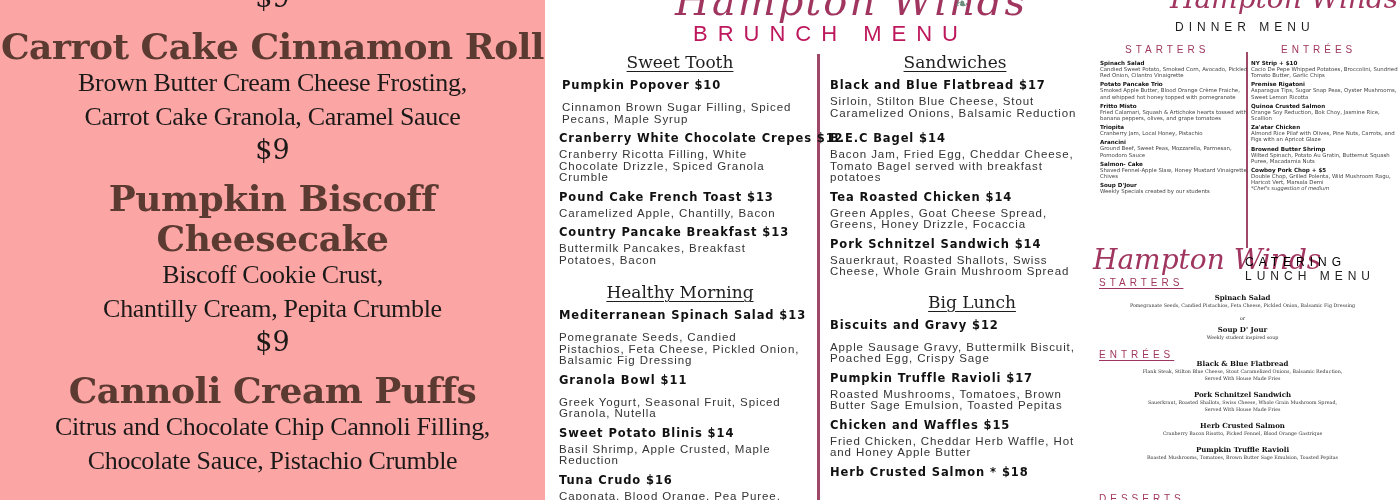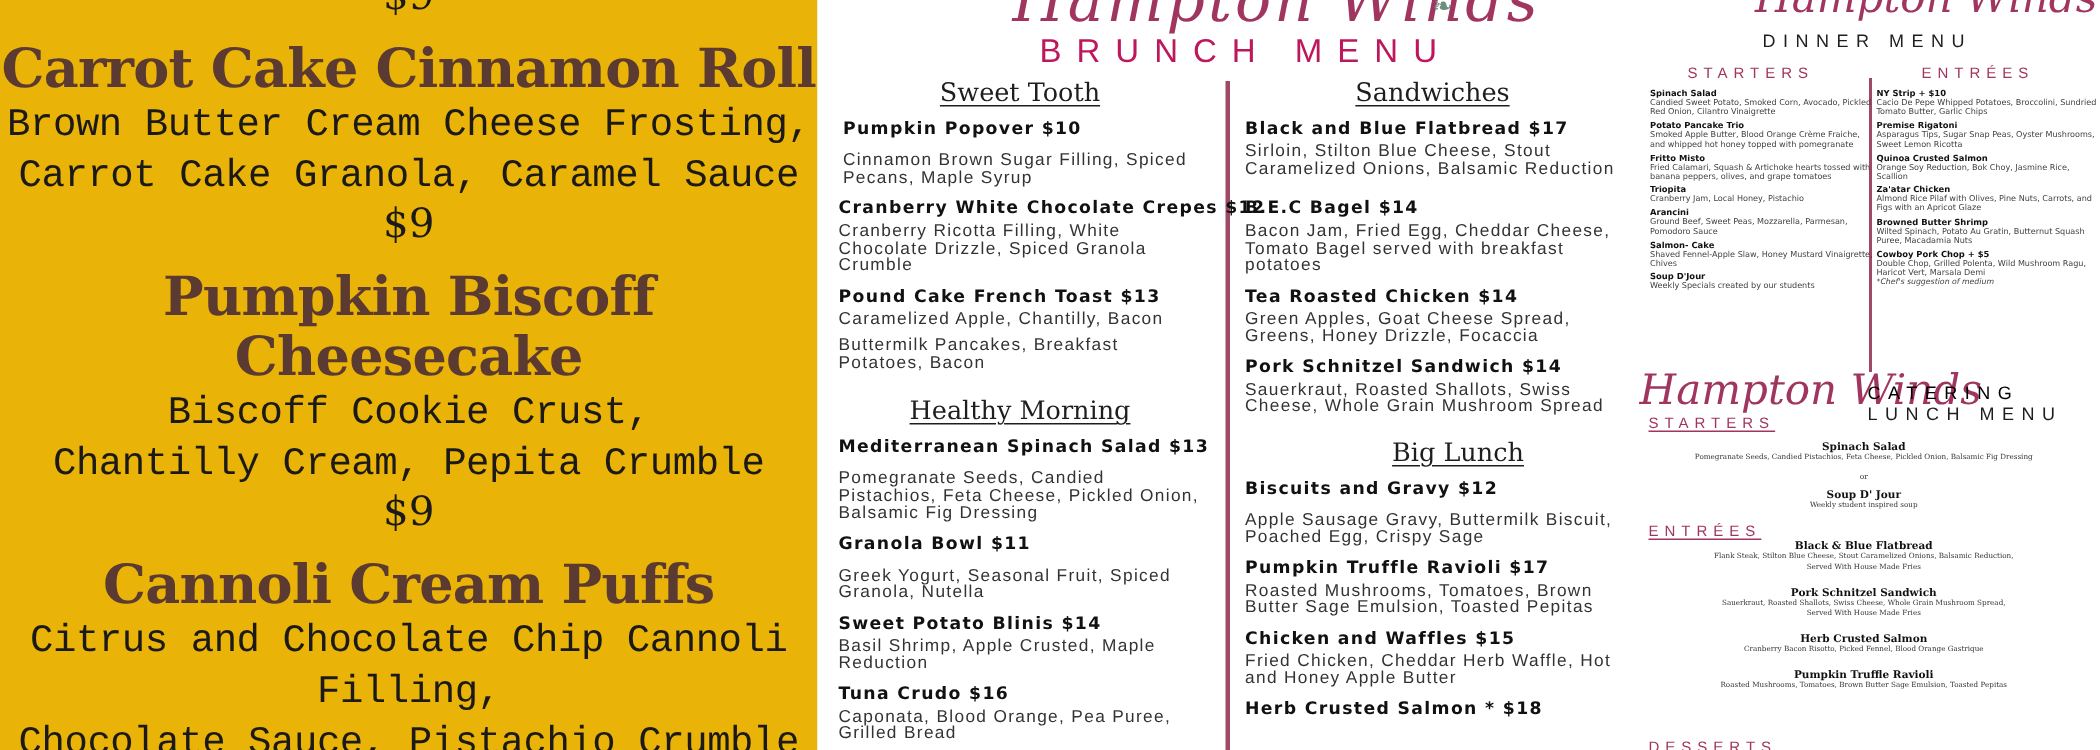--- a/index.html
+++ b/index.html
@@ -1,24 +1,24 @@
 <!DOCTYPE html>
 <html><head>
 <meta charset="utf-8">
 <style>
   * { box-sizing: border-box; margin: 0; padding: 0; }
   html, body { width: 1400px; height: 500px; overflow: hidden; background: #ffffff; }
   body { position: relative; font-family: "Liberation Sans", sans-serif; }
 
   
-  #desserts { position: absolute; left: 0; top: 0; width: 545px; height: 500px; background: #eab308; overflow: hidden; }
+  #desserts { position: absolute; left: 0; top: 0; width: 545px; height: 500px; background: #fca5a5; overflow: hidden; }
   #desserts .inner { position: absolute; left: 0; top: -18px; width: 545px; text-align: center; }
   .d-price { font-family: "DejaVu Serif", serif; font-size: 27px; color: #1c1a19; line-height: 32px; }
   .d-title { font-family: "DejaVu Serif", serif; font-weight: bold; font-size: 36px; color: #5b3a31; line-height: 40px; letter-spacing: -0.5px; margin-top: 12px; }
-  .d-desc { font-family: Liberation Mono, monospace; font-size: 26px; color: #1c1a19; line-height: 34px; letter-spacing: -0.3px; }
+  .d-desc { font-family: Liberation Serif, serif; font-size: 26px; color: #1c1a19; line-height: 34px; letter-spacing: -0.3px; }
 
   
   #brunch { position: absolute; left: 545px; top: 0; width: 540px; height: 500px; background: #ffffff; overflow: hidden; }
   .script-title { position: absolute; font-family: "DejaVu Serif", serif; font-style: italic; color: #a0365f; white-space: nowrap; }
   #brunch .script-title { left: 130px; top: -22px; font-size: 40px; letter-spacing: 2px; }
   #brunch .leaf { position: absolute; left: 410px; top: -6px; font-size: 16px; color: #6b8f7c; }
   #brunch .menu-heading { position: absolute; left: 148px; top: 21px; font-size: 22px; letter-spacing: 10px; color: #be185d; font-weight: normal; }
   #brunch .divider { position: absolute; left: 272px; top: 54px; width: 3px; height: 446px; background: #a04867; }
   .bcol { position: absolute; top: 52px; }
   .bcol.left { left: 14px; width: 242px; }
@@ -81,20 +81,21 @@
   <div class="divider"></div>
 
   <div class="bcol left">
     <div class="section-head">Sweet Tooth</div>
     <div class="b-item-name" style="margin-left:3px">Pumpkin Popover   $10</div>
     <div class="b-item-desc" style="margin-left:3px;margin-top:10px">Cinnamon Brown Sugar Filling, Spiced Pecans, Maple Syrup</div>
     <div class="b-item-name">Cranberry White Chocolate Crepes $12</div>
     <div class="b-item-desc">Cranberry Ricotta Filling, White Chocolate Drizzle, Spiced Granola Crumble</div>
     <div class="b-item-name">Pound Cake French Toast $13</div>
     <div class="b-item-desc">Caramelized Apple, Chantilly, Bacon</div>
+    <div class="b-item-name">Country Pancake Breakfast $13</div>
     <div class="b-item-desc" style="margin-bottom:16px">Buttermilk Pancakes, Breakfast Potatoes, Bacon</div>
 
     <div class="section-head">Healthy Morning</div>
     <div class="b-item-name">Mediterranean Spinach Salad $13</div>
     <div class="b-item-desc" style="margin-top:10px">Pomegranate Seeds, Candied Pistachios, Feta Cheese, Pickled Onion, Balsamic Fig Dressing</div>
     <div class="b-item-name">Granola Bowl $11</div>
     <div class="b-item-desc" style="margin-top:10px">Greek Yogurt, Seasonal Fruit, Spiced Granola, Nutella</div>
     <div class="b-item-name">Sweet Potato Blinis $14</div>
     <div class="b-item-desc">Basil Shrimp, Apple Crusted, Maple Reduction</div>
     <div class="b-item-name">Tuna Crudo $16</div>

